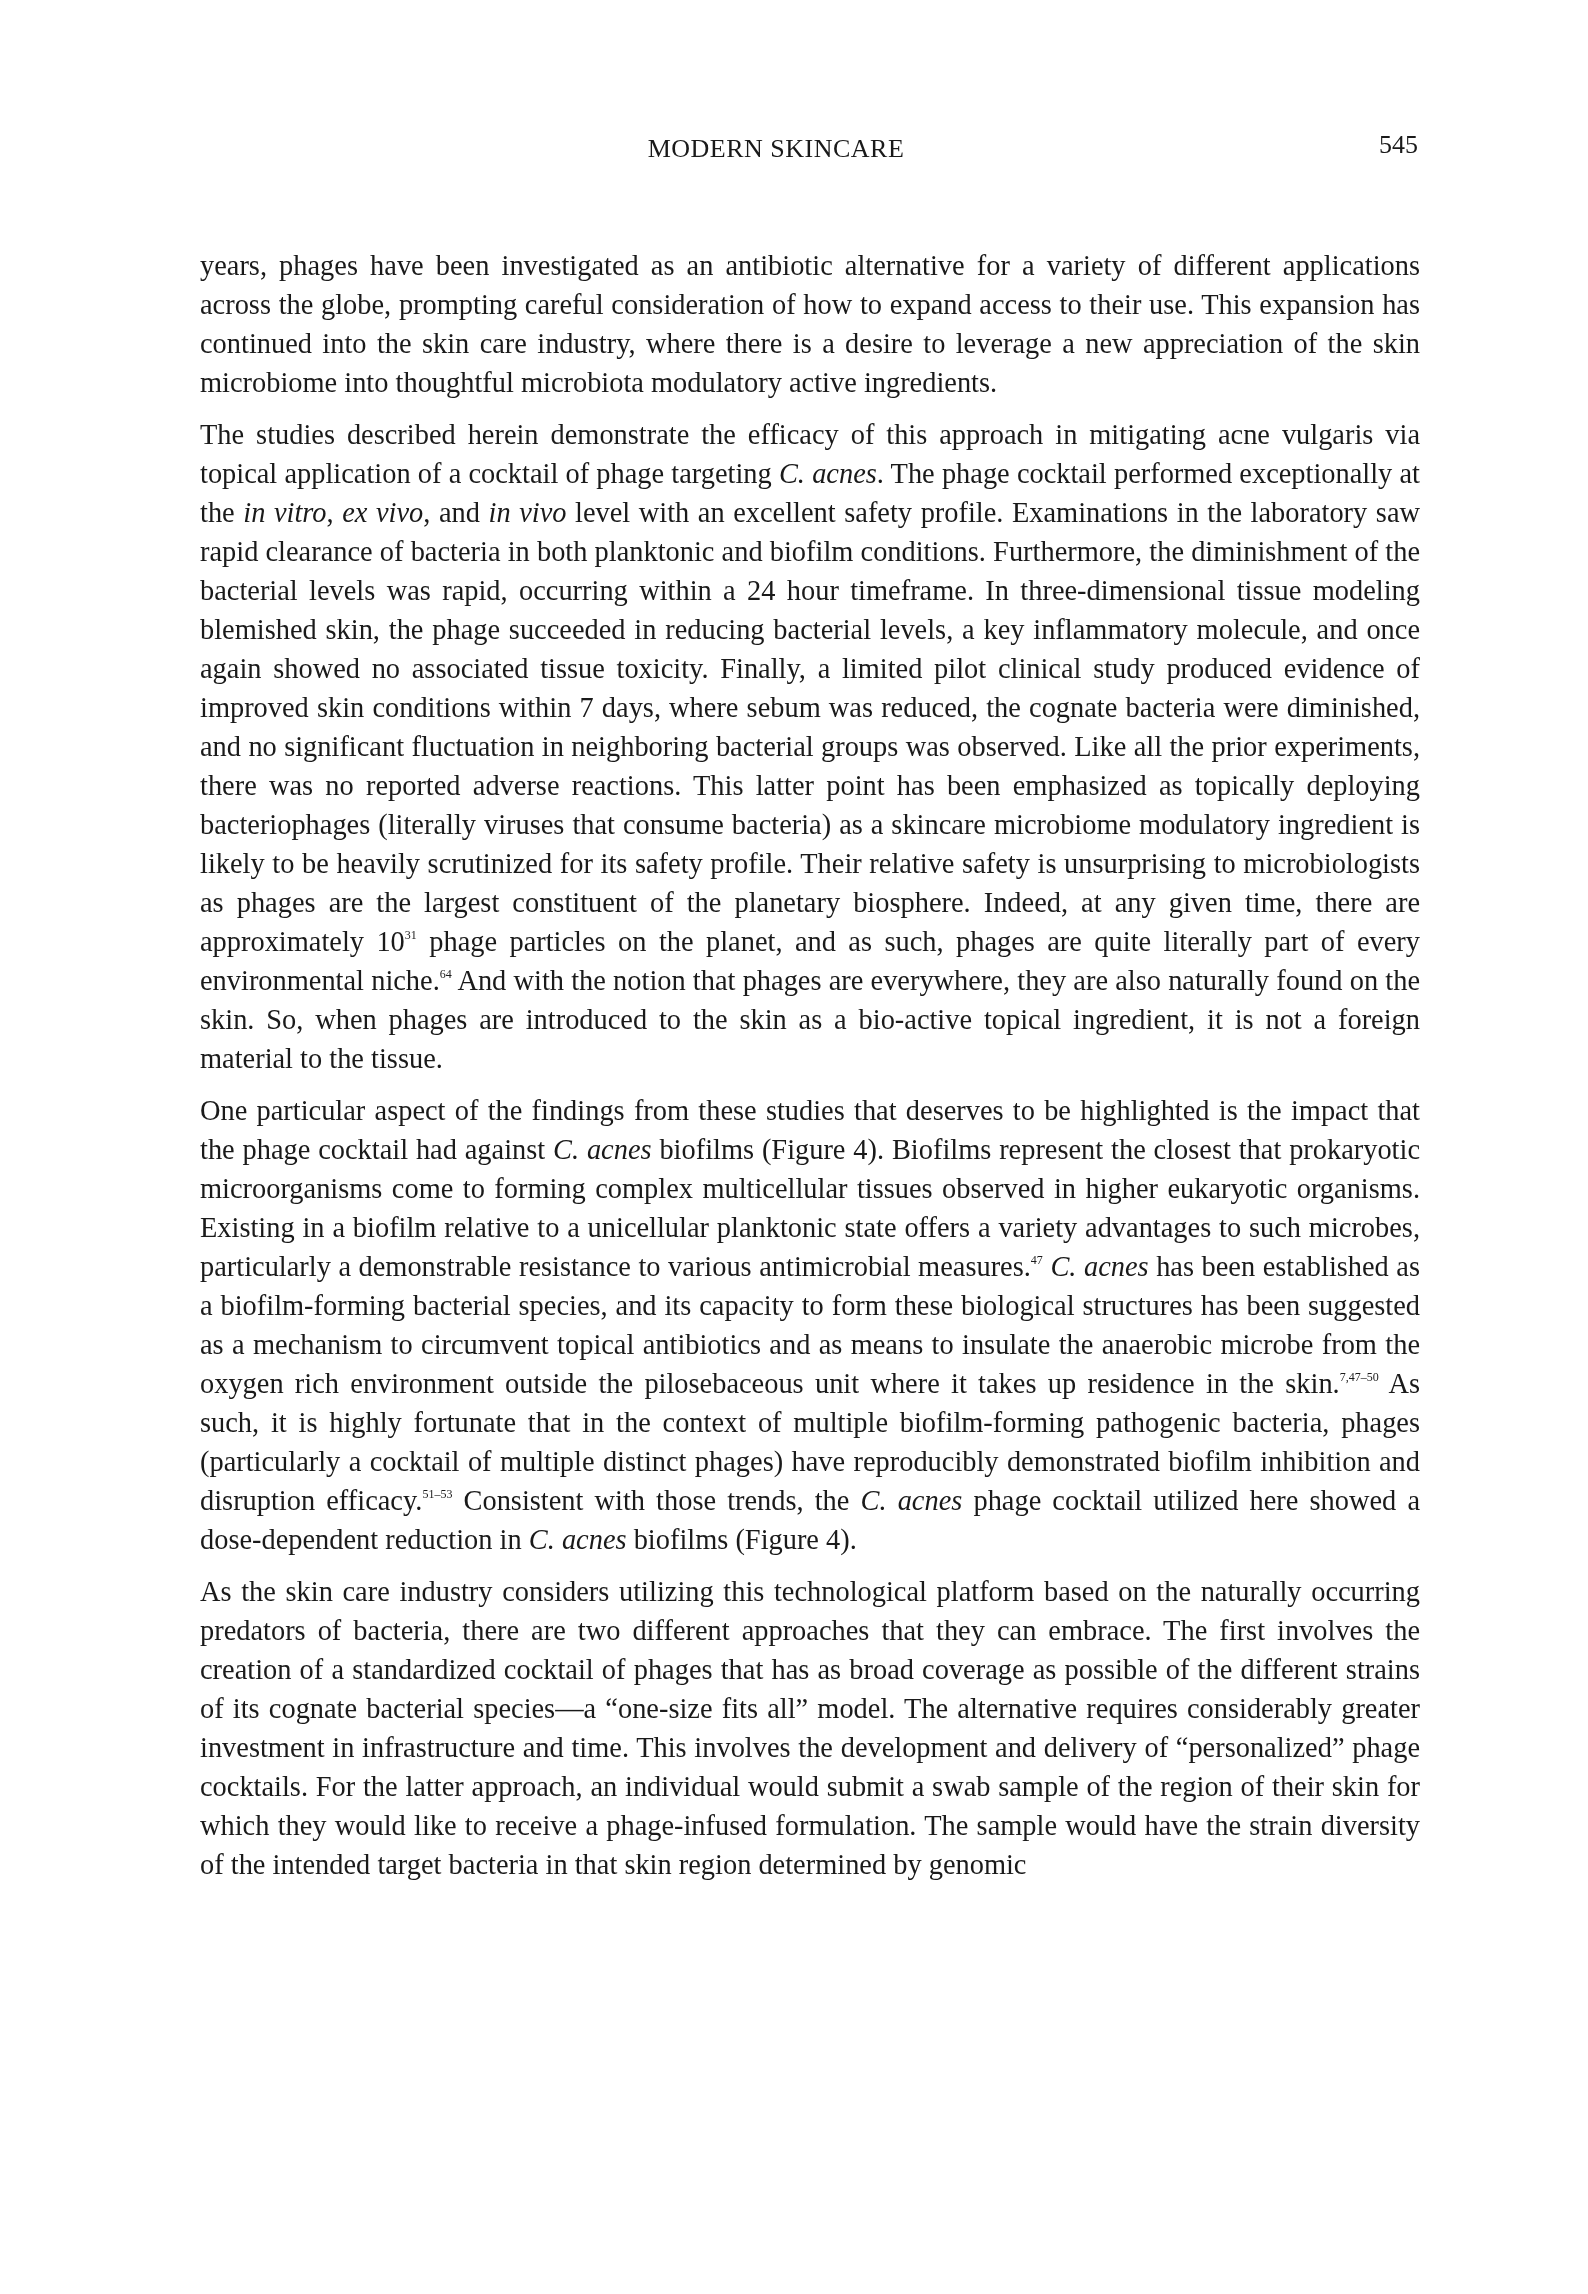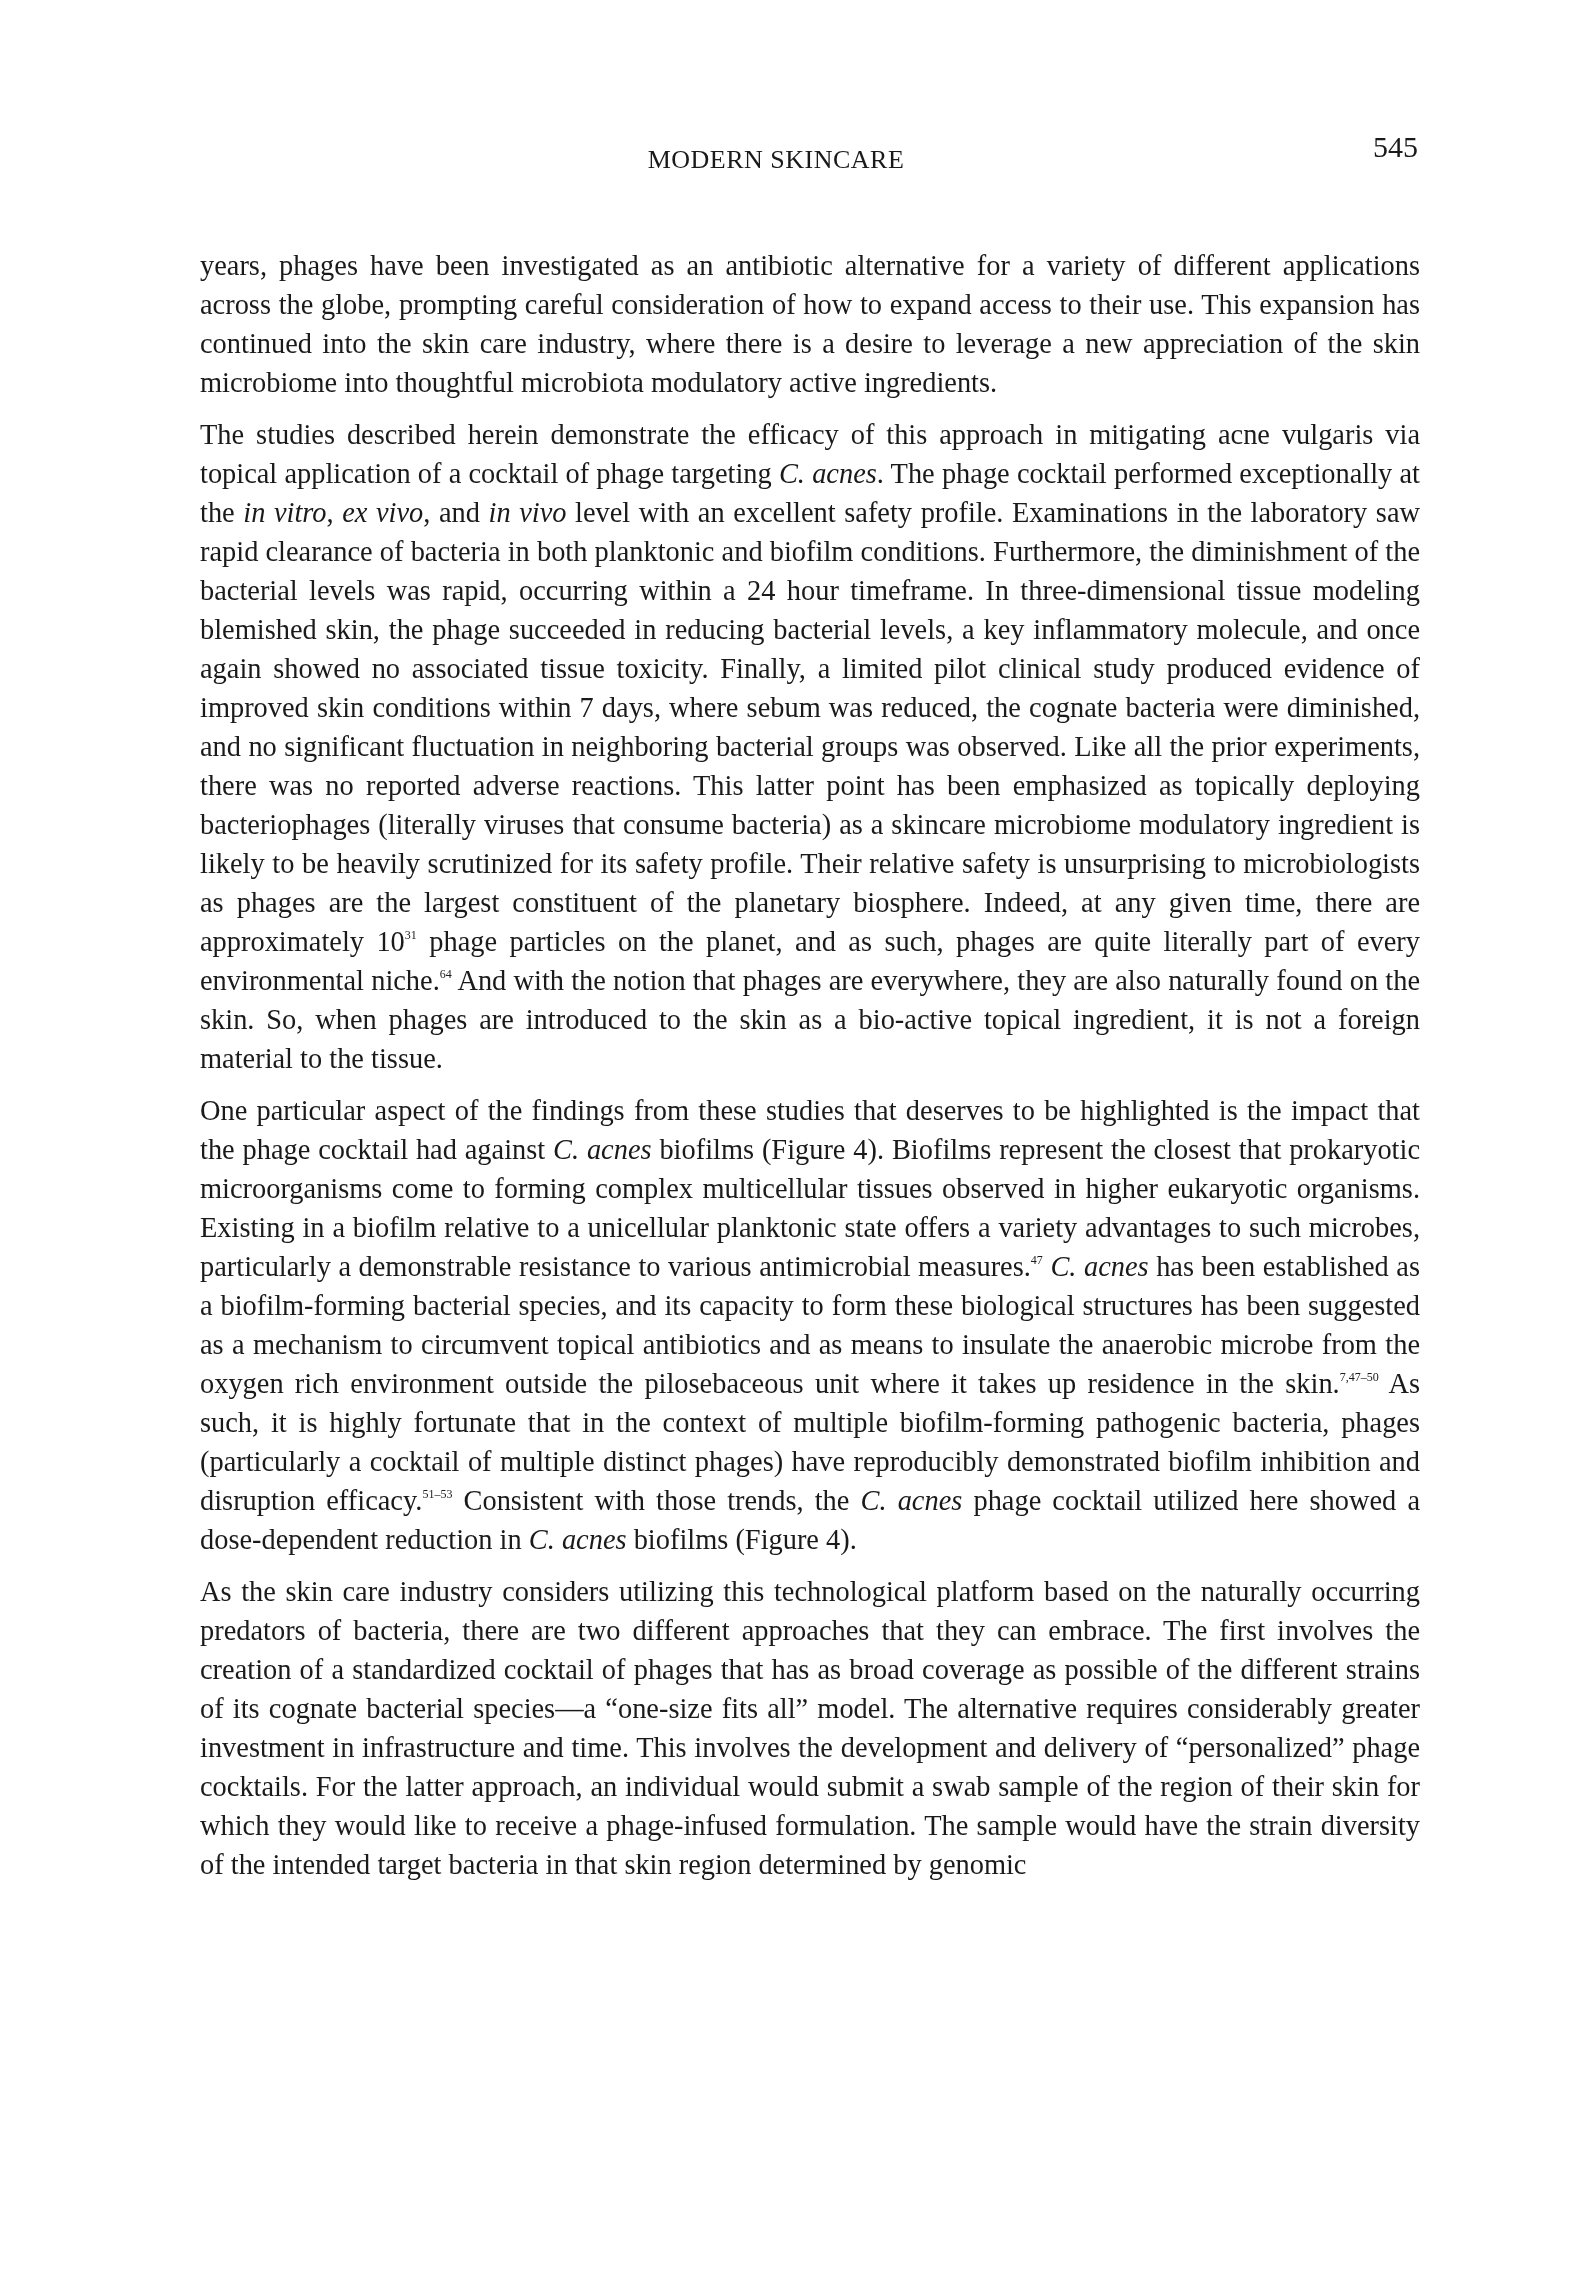--- a/index.html
+++ b/index.html
@@ -1,20 +1,20 @@
 <!DOCTYPE html>
 <html style="font-size:15px"><head>
 <meta charset="utf-8">
 <style>
   html, body { margin: 0; padding: 0; background: #ffffff; }
   body { width: 1589px; height: 2295px; position: relative; overflow: hidden; }
   .page { position: absolute; left: 0; top: 0; width: 1589px; height: 2295px; background: #fff; color: #1a1a1a; font-family: "Liberation Serif", "DejaVu Serif", serif; }
   .running-head { position: absolute; top: 130px; left: 0; width: 1589px; height: 38px; }
-  .running-title { position: absolute; left: 0; width: 1552px; text-align: center; font-size: 26px; letter-spacing: 0.5px; top: 15px; }
-  .page-number { position: absolute; right: 171px; top: 0; font-size: 30px; }
+  .running-title { position: absolute; left: 0; width: 1552px; text-align: center; font-size: 26px; letter-spacing: 0.5px; top: 4px; }
+  .page-number { position: absolute; right: 171px; top: 0; font-size: 26px; }
   .body-text { position: absolute; left: 200px; top: 234px; width: 1220px; font-size: 28.4px; line-height: 39px; }
   .para { margin: 12px 0 13px 0; text-align: justify; text-align-last: left; hyphens: none; }
   .para:first-child { text-indent: 0; }
   i { }
   sup { font-size: 12px; line-height: 0; vertical-align: 12.2px; }
 </style>
 </head>
 <body>
 
 <div class="page">

